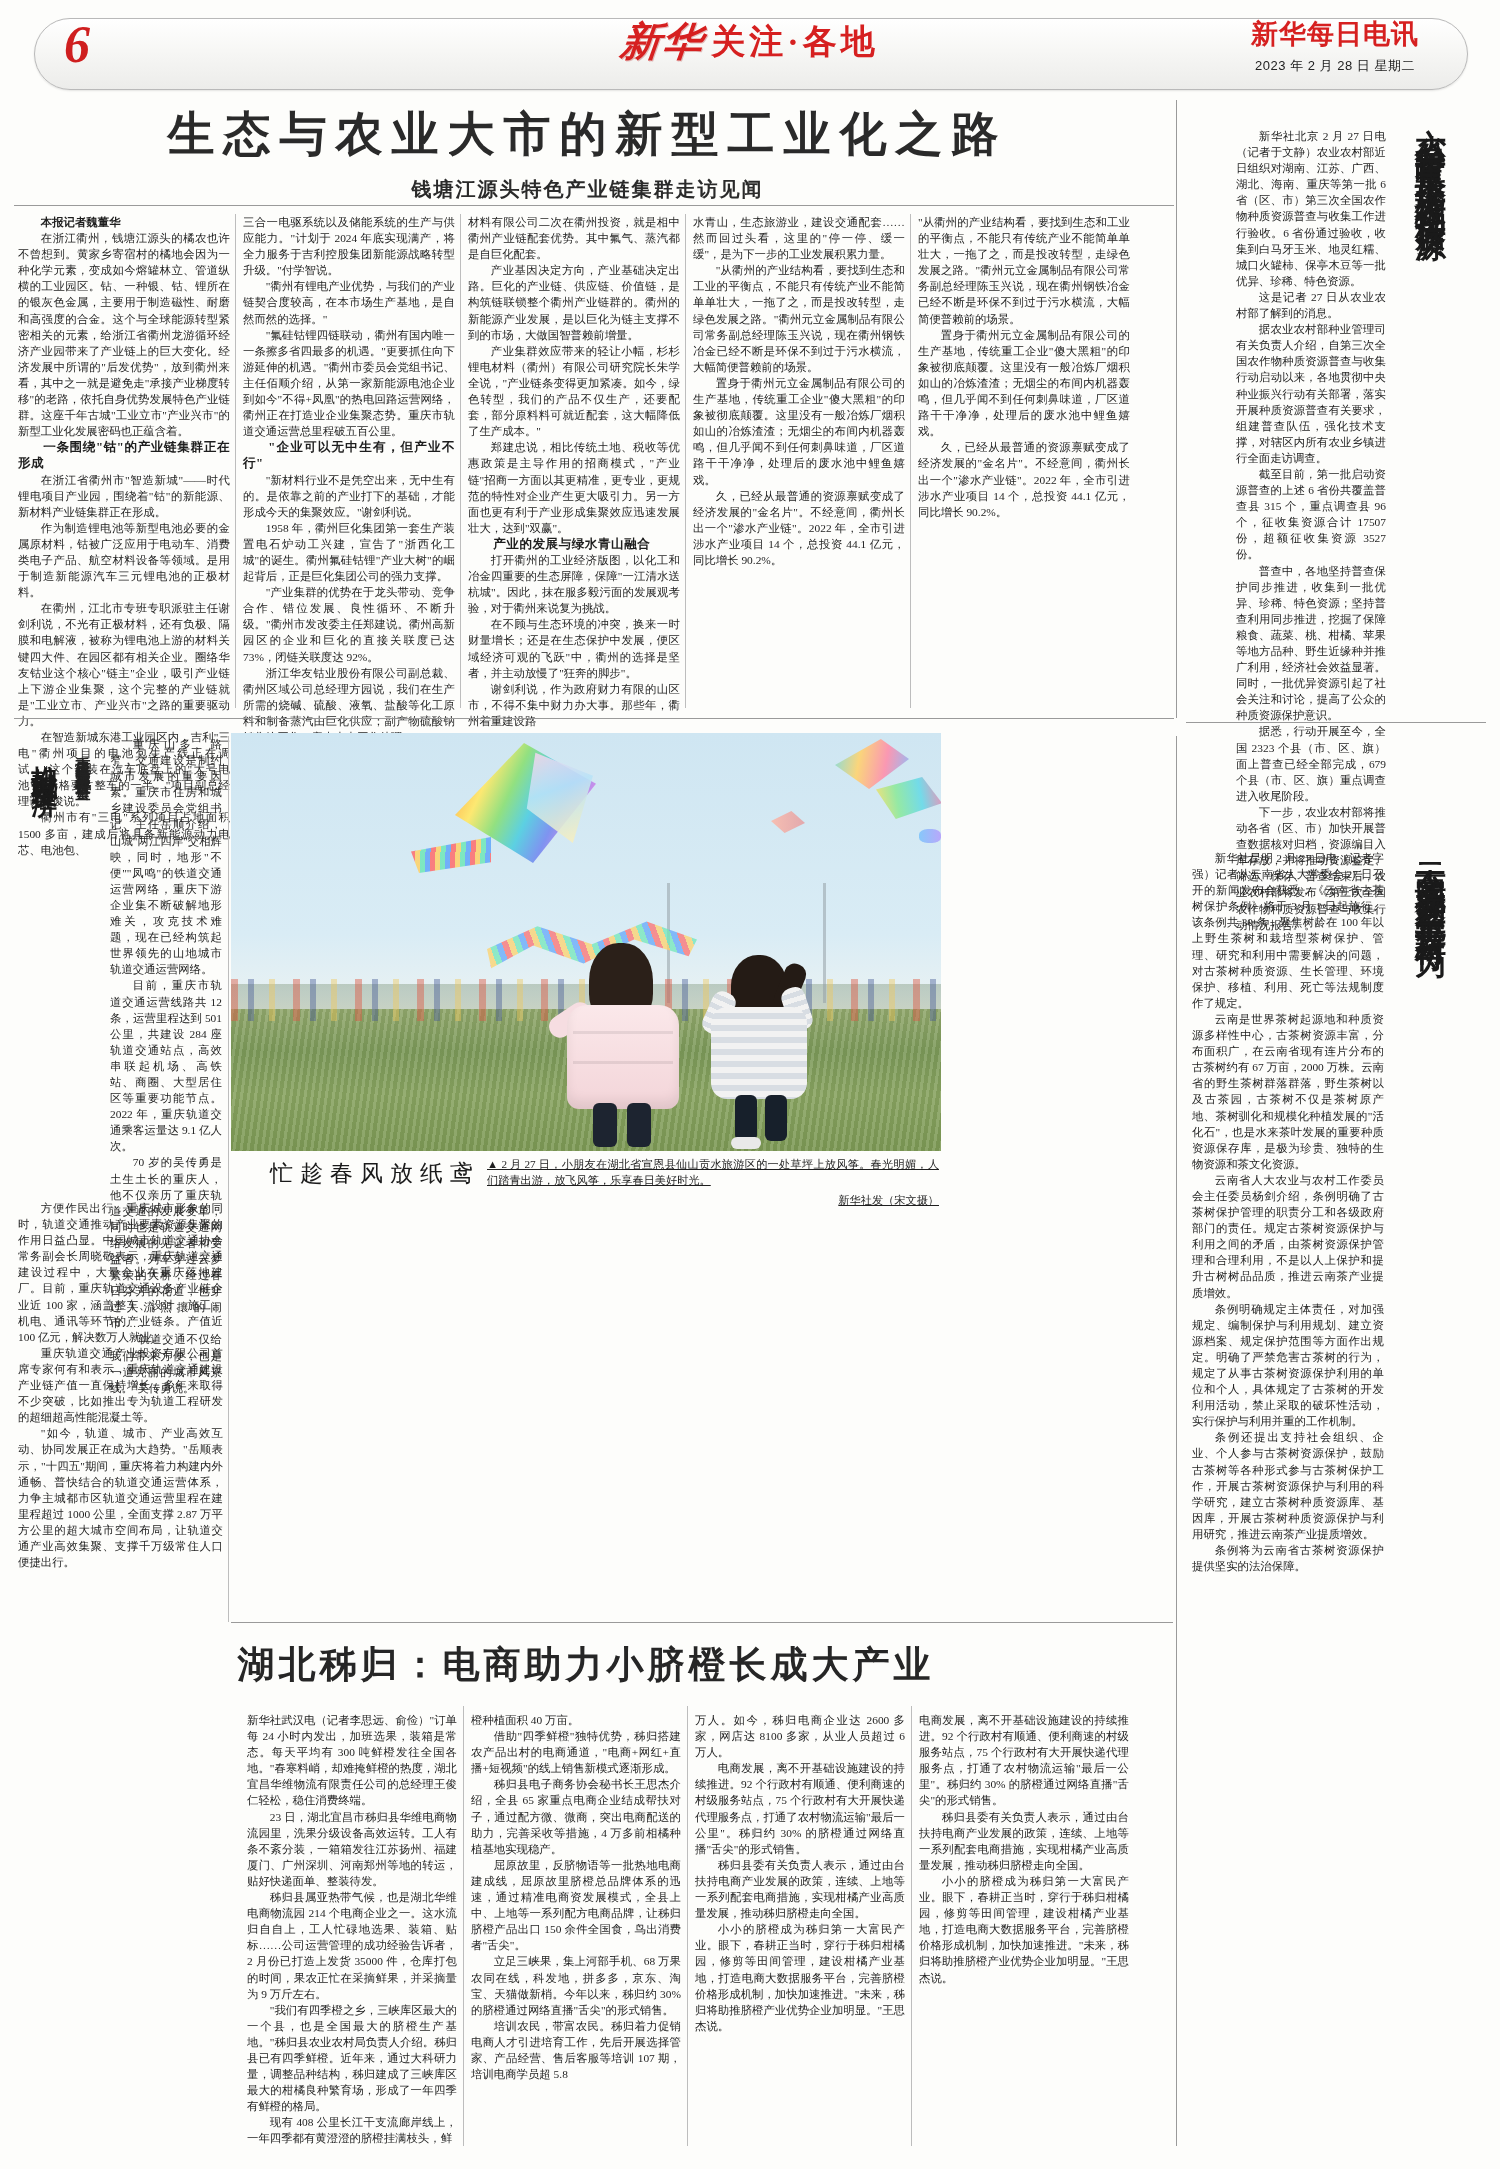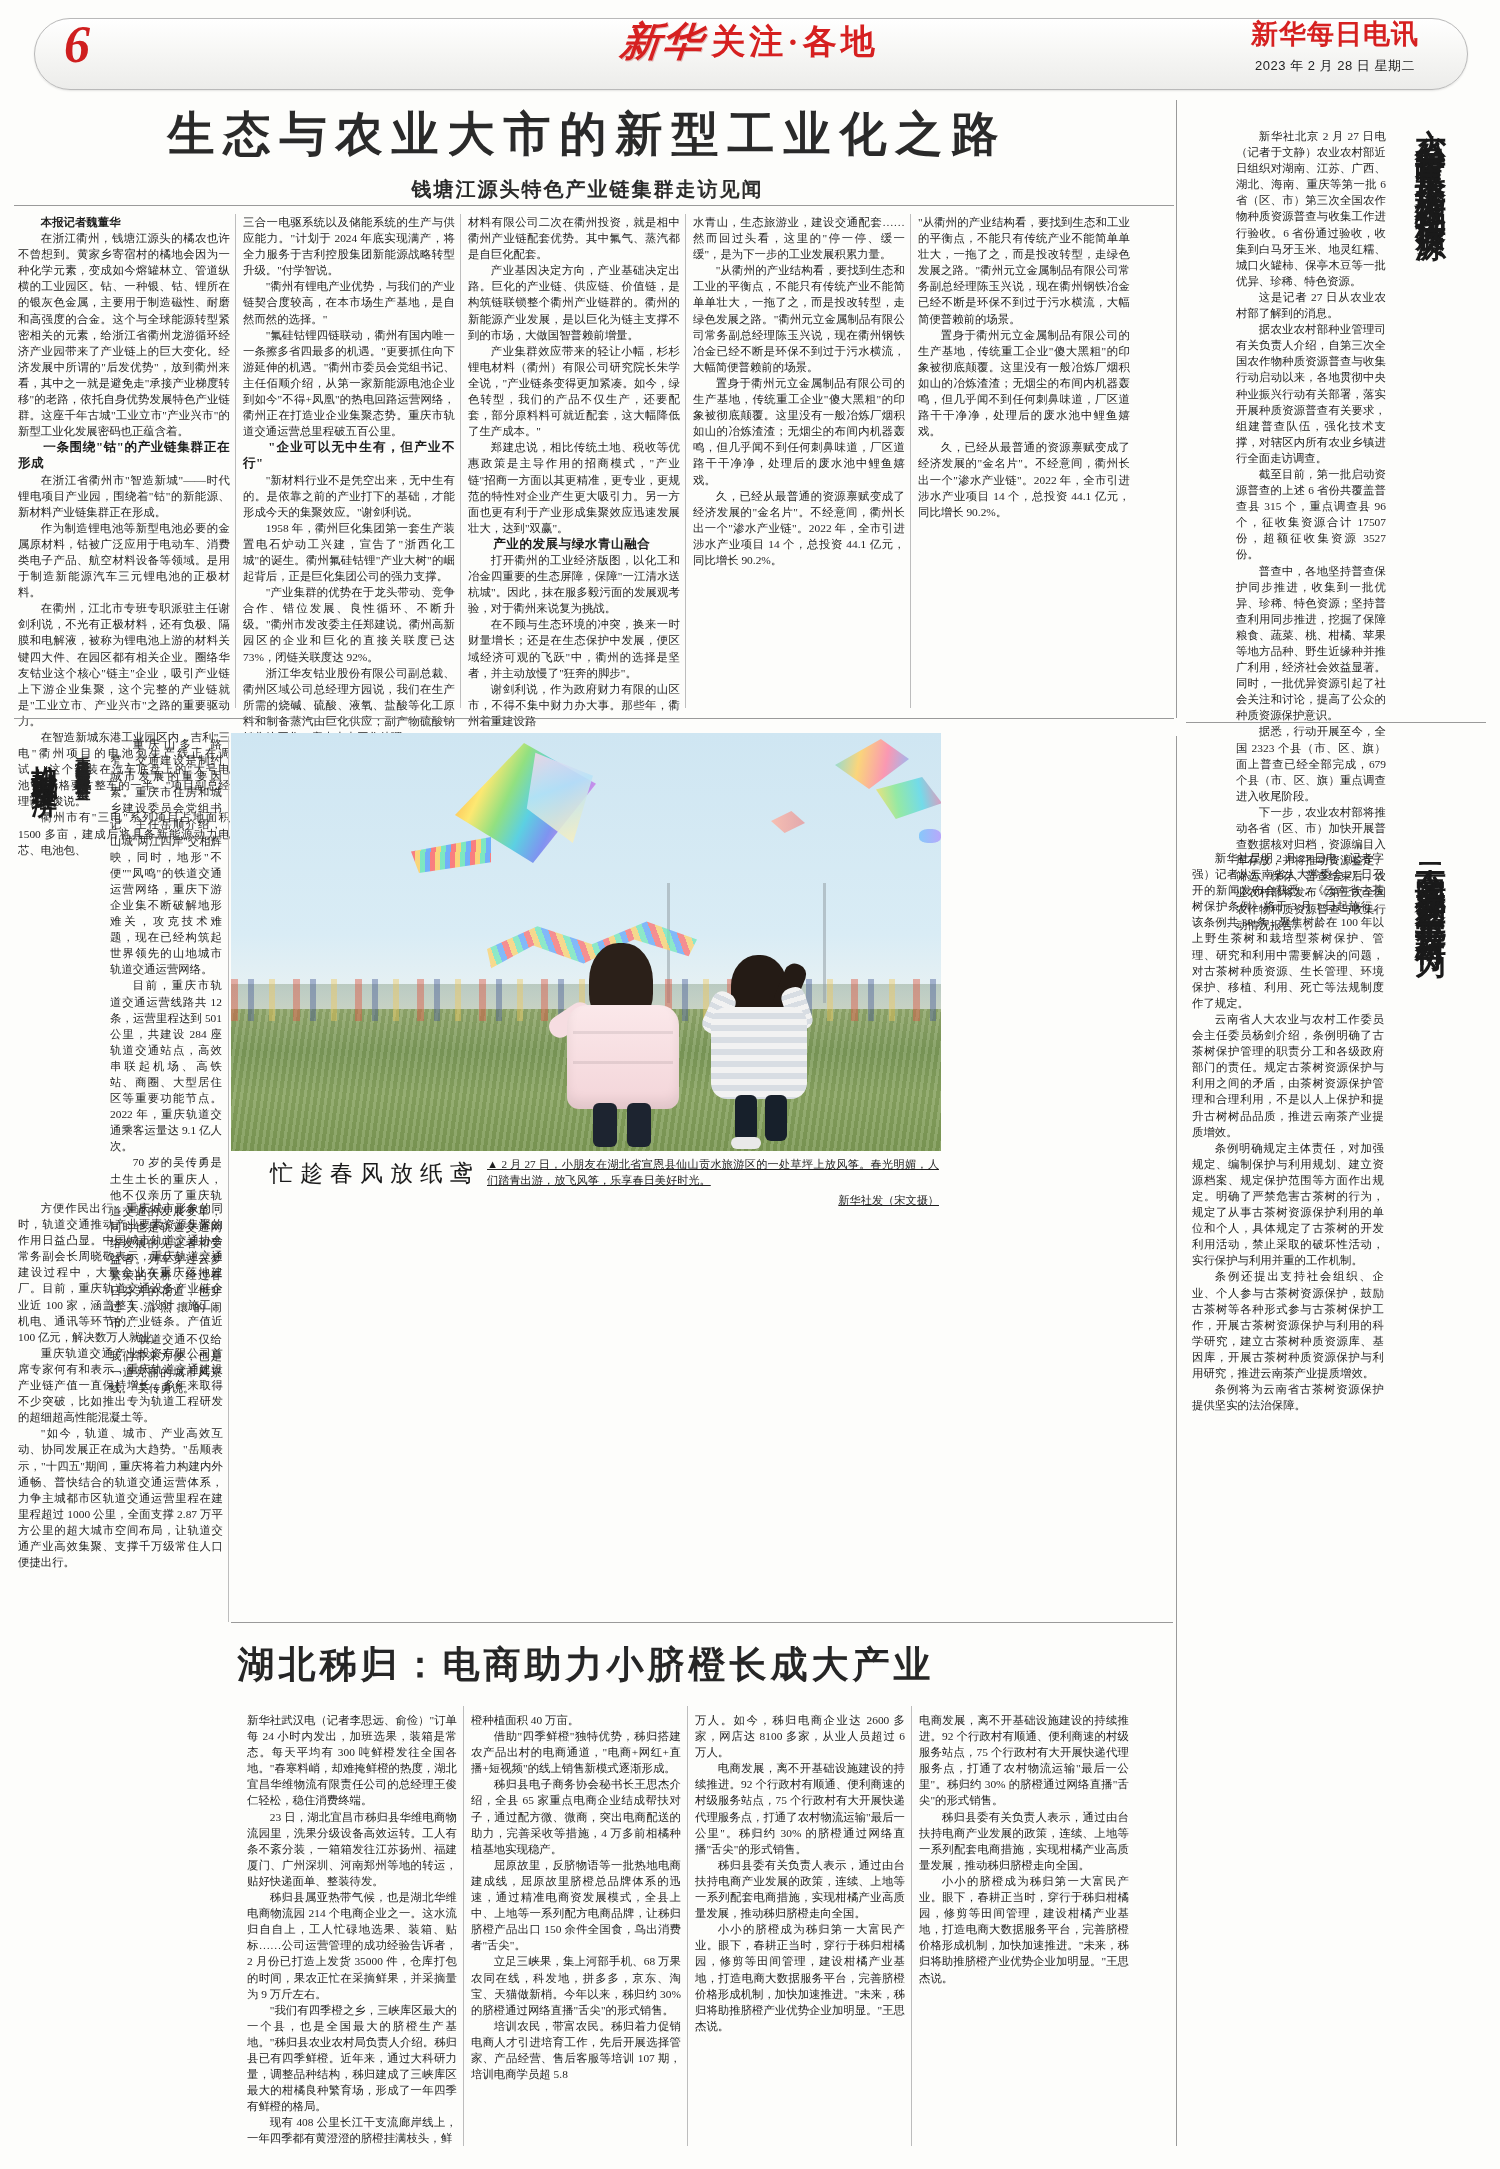--- a/index.html
+++ b/index.html
@@ -331,20 +331,21 @@
   <div class="cap-title">忙趁春风放纸鸢</div>
   <div class="cap-body">
     <span>▲ 2 月 27 日，小朋友在湖北省宣恩县仙山贡水旅游区的一处草坪上放风筝。春光明媚，人们踏青出游，放飞风筝，乐享春日美好时光。</span>
     <div style="text-align:right;margin-top:4px;">新华社发（宋文摄）</div>
   </div>
 
   <div class="vrule" style="left:1176px;top:736px;height:1410px;background:#9a9a9a;"></div>
 
   <div class="col" style="left:1192px;top:842px;width:192px;margin-top:8px;">
     <p>新华社昆明 2 月 27 日电（记者字强）记者从云南省人大常委会 27 日召开的新闻发布会获悉，《云南省古茶树保护条例》将于 3 月 1 日起施行。该条例共 30 条，聚焦树龄在 100 年以上野生茶树和栽培型茶树保护、管理、研究和利用中需要解决的问题，对古茶树种质资源、生长管理、环境保护、移植、利用、死亡等法规制度作了规定。</p>
+    <p>云南是世界茶树起源地和种质资源多样性中心，古茶树资源丰富，分布面积广，在云南省现有连片分布的古茶树约有 67 万亩，2000 万株。云南省的野生茶树群落群落，野生茶树以及古茶园，古茶树不仅是茶树原产地、茶树驯化和规模化种植发展的"活化石"，也是水来茶叶发展的重要种质资源保存库，是极为珍贵、独特的生物资源和茶文化资源。</p>
     <p>云南省人大农业与农村工作委员会主任委员杨剑介绍，条例明确了古茶树保护管理的职责分工和各级政府部门的责任。规定古茶树资源保护与利用之间的矛盾，由茶树资源保护管理和合理利用，不是以人上保护和提升古树树品品质，推进云南茶产业提质增效。</p>
     <p>条例明确规定主体责任，对加强规定、编制保护与利用规划、建立资源档案、规定保护范围等方面作出规定。明确了严禁危害古茶树的行为，规定了从事古茶树资源保护利用的单位和个人，具体规定了古茶树的开发利用活动，禁止采取的破坏性活动，实行保护与利用并重的工作机制。</p>
     <p>条例还提出支持社会组织、企业、个人参与古茶树资源保护，鼓励古茶树等各种形式参与古茶树保护工作，开展古茶树资源保护与利用的科学研究，建立古茶树种质资源库、基因库，开展古茶树种质资源保护与利用研究，推进云南茶产业提质增效。</p>
     <p>条例将为云南省古茶树资源保护提供坚实的法治保障。</p>
   </div>
 
   <div class="vhead" style="left:1408px;top:838px;height:1260px;">云南实施条例严禁危害古茶树行为</div>
 
   <div class="rule" style="left:231px;top:1622px;width:942px;height:1px;background:#9a9a9a;"></div>
   <div class="hl2">湖北秭归：电商助力小脐橙长成大产业</div>

